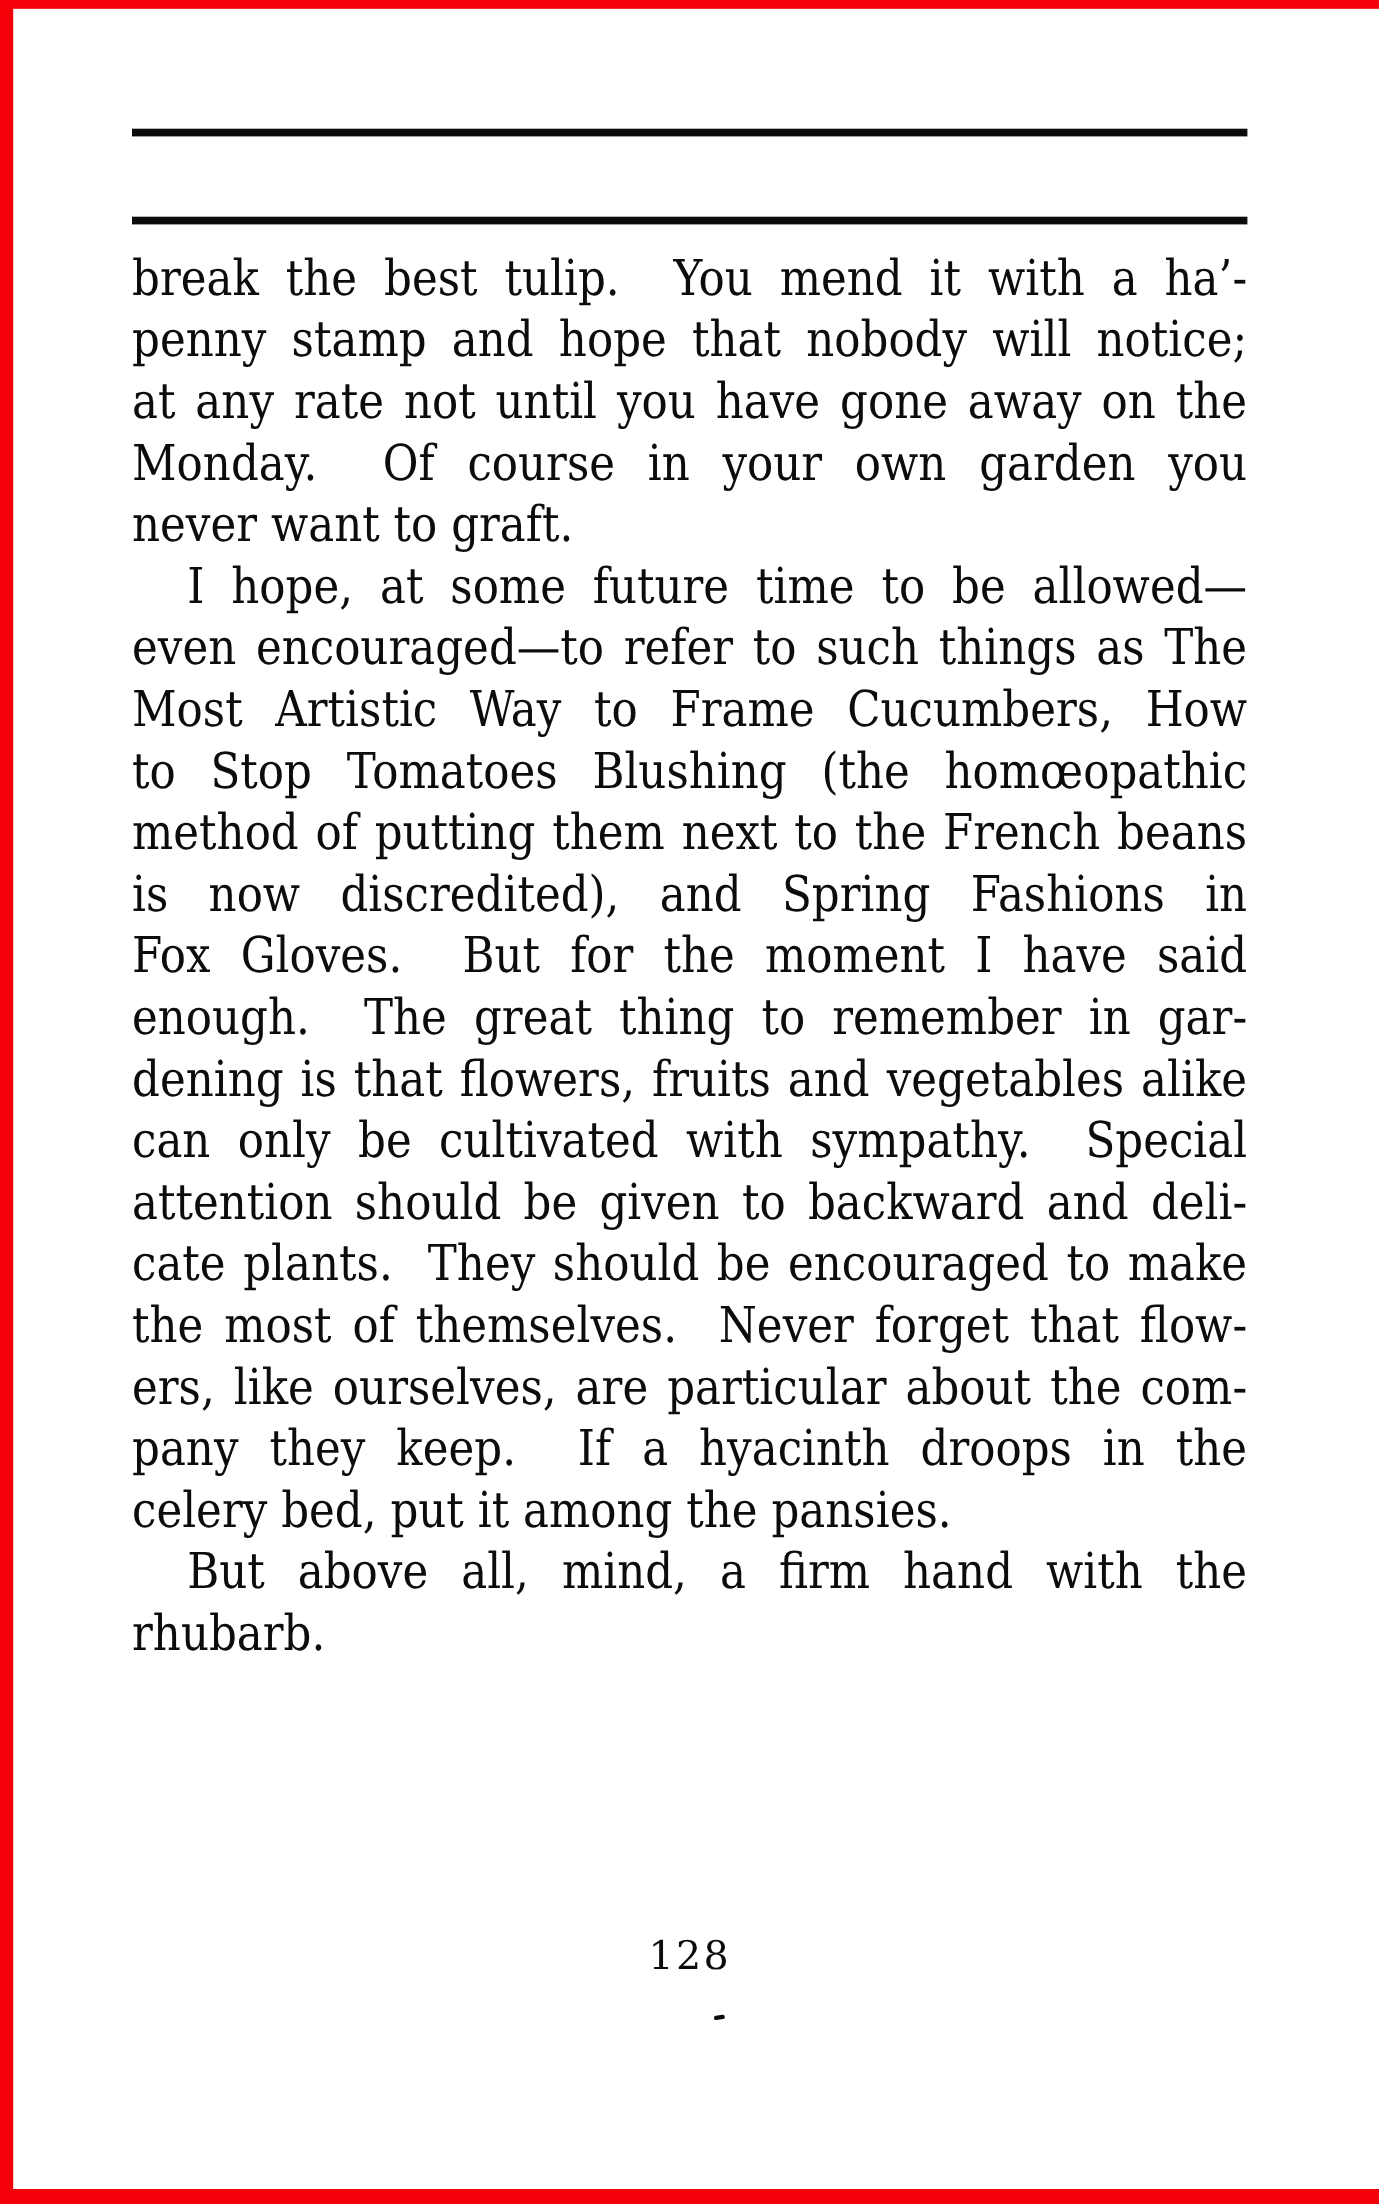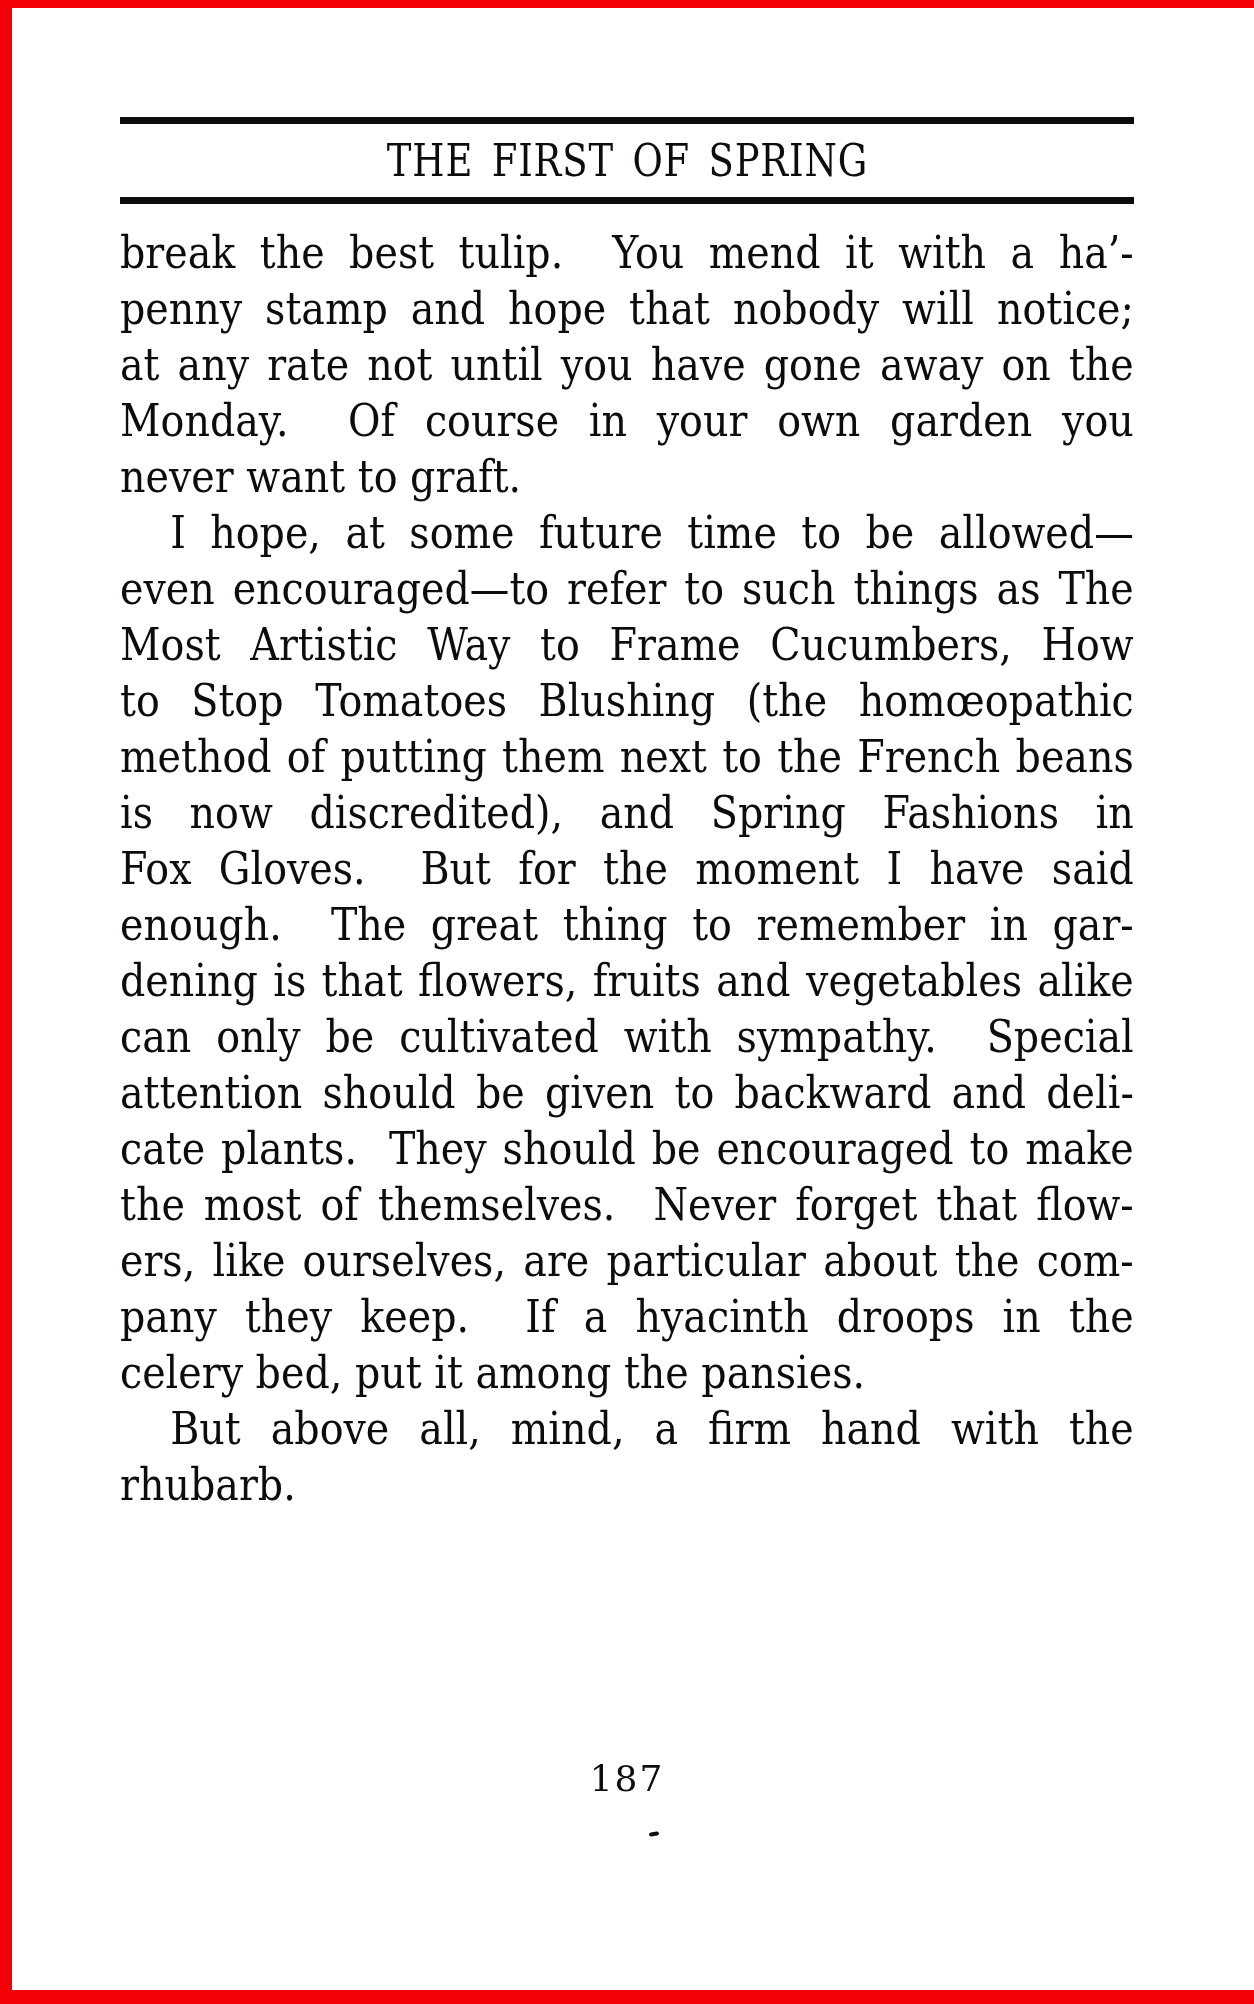--- a/index.html
+++ b/index.html
@@ -76,23 +76,20 @@
 <body>
 
 <div class="page">
 
   <div class="edge edge-left"></div>
   <div class="edge edge-top"></div>
   <div class="edge edge-bottom"></div>
 
   <div class="rule rule-top"></div>
 
-  <div class="running-head">
-    <span class="title-inner">THE FIRST OF SPRING</span>
-  </div>
 
   <div class="rule rule-bottom"></div>
 
   <div class="body-text">
       <div class="line">break the best tulip.&nbsp; You mend it with a ha’-</div>
       <div class="line">penny stamp and hope that nobody will notice;</div>
       <div class="line">at any rate not until you have gone away on the</div>
       <div class="line">Monday.&nbsp; Of course in your own garden you</div>
       <div class="line end">never want to graft.</div>
       <div class="line indent">I hope, at some future time to be allowed—</div>
@@ -108,17 +105,17 @@
       <div class="line">attention should be given to backward and deli-</div>
       <div class="line">cate plants.&nbsp; They should be encouraged to make</div>
       <div class="line">the most of themselves.&nbsp; Never forget that flow-</div>
       <div class="line">ers, like ourselves, are particular about the com-</div>
       <div class="line">pany they keep.&nbsp; If a hyacinth droops in the</div>
       <div class="line end">celery bed, put it among the pansies.</div>
       <div class="line indent">But above all, mind, a firm hand with the</div>
       <div class="line end">rhubarb.</div>
     </div>
 
-  <div class="page-number">187</div>
+  <div class="page-number">128</div>
 
   <div class="ink-speck"></div>
 
 </div>
 
 </body></html>

